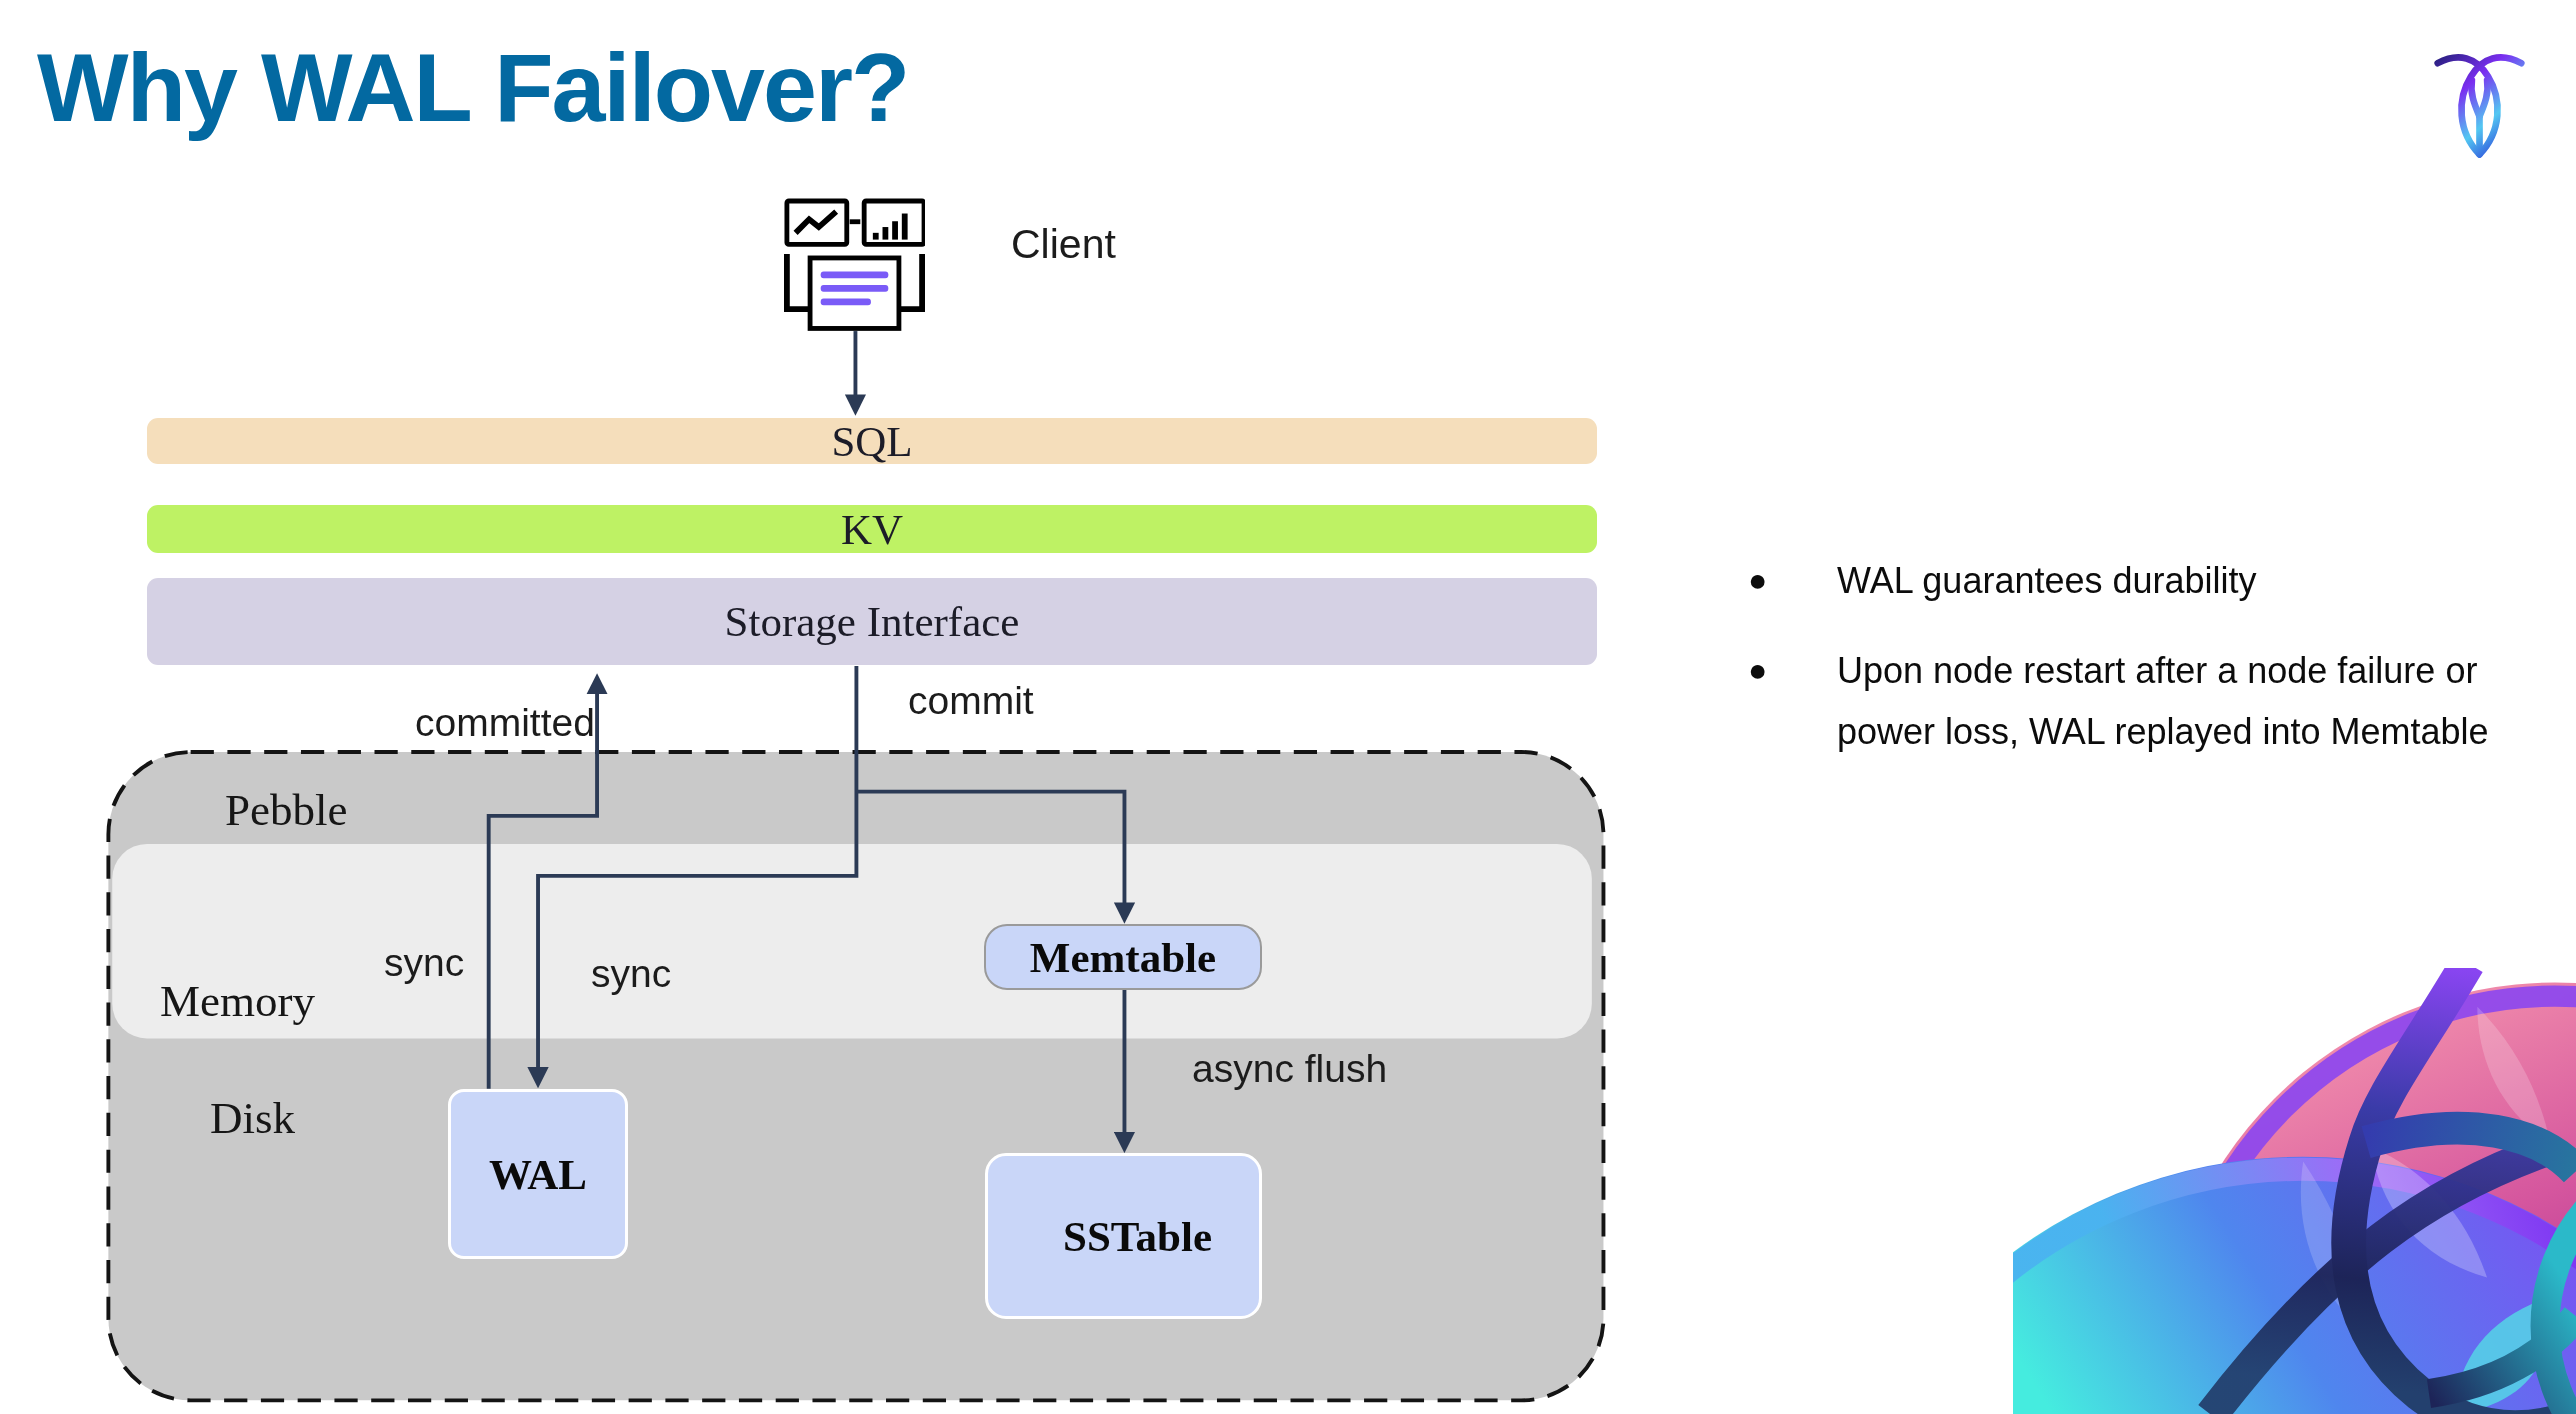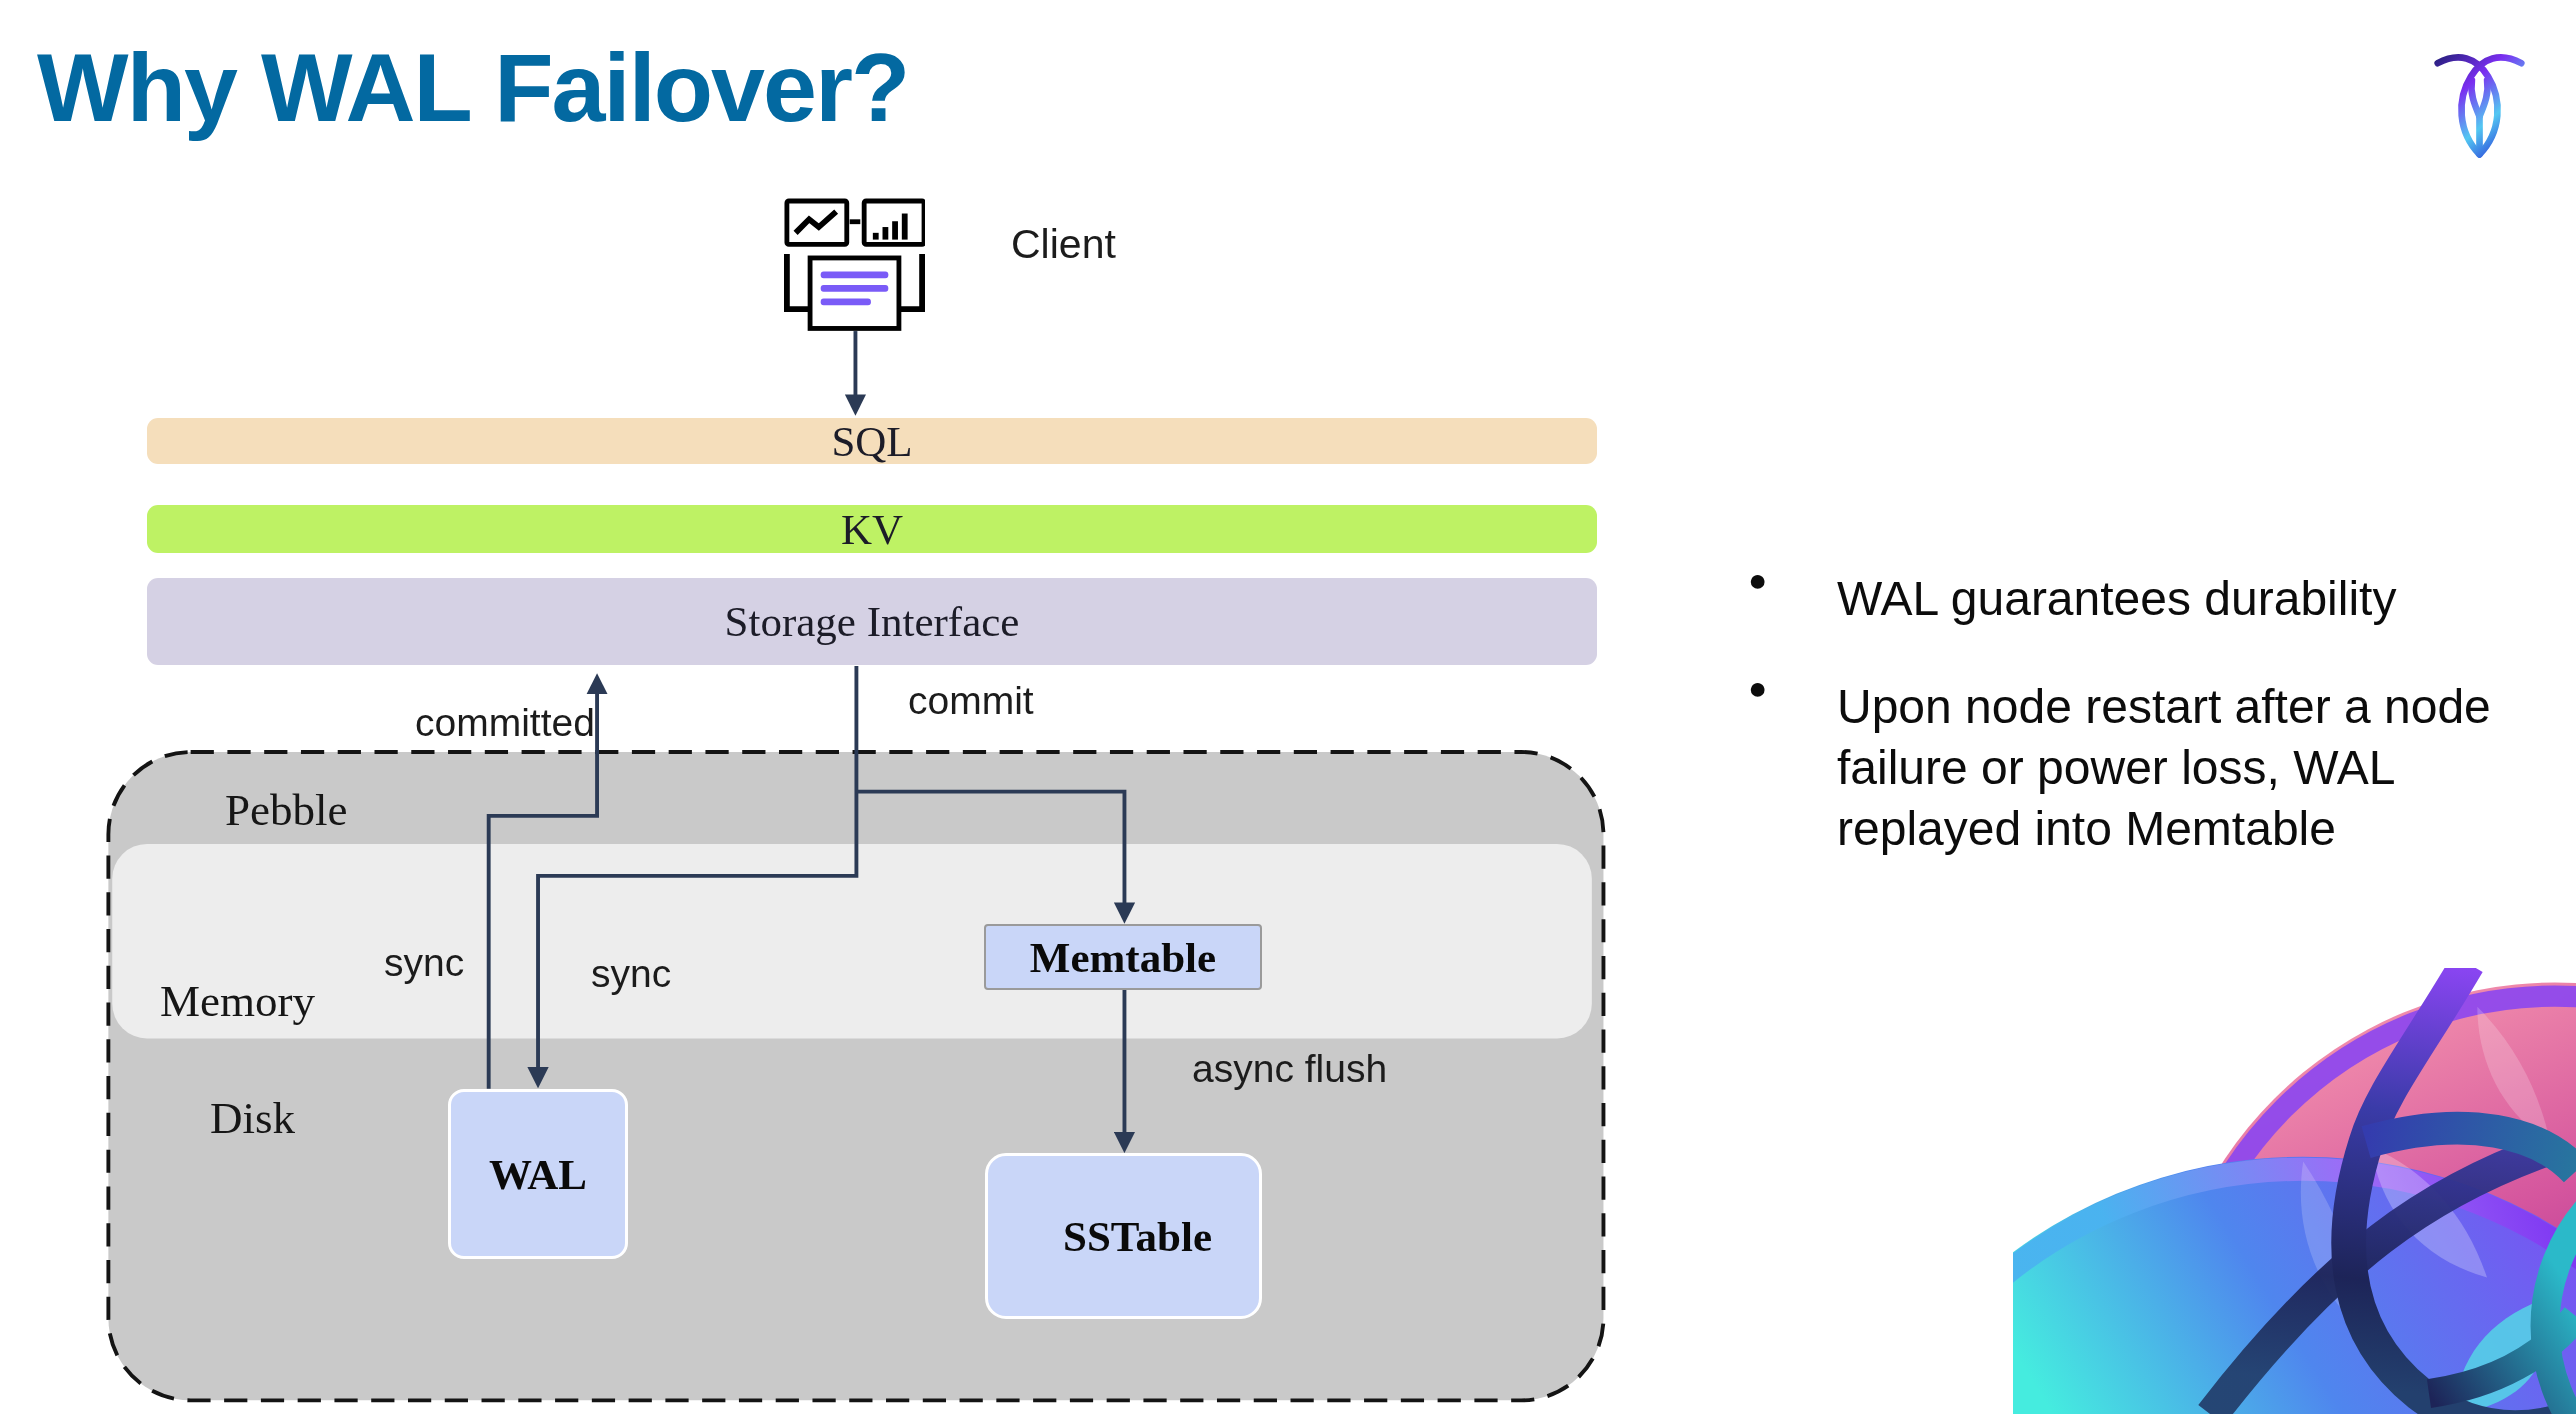--- a/index.html
+++ b/index.html
@@ -22,29 +22,29 @@
   .bar-kv{top:505px;height:48px;}
   .bar-storage{top:578px;height:87px;}
 
   
   .serif-label{font-family:"Liberation Serif",serif;font-size:45px;color:#161616;white-space:nowrap;}
 
   
   .node{box-sizing:border-box;display:flex;align-items:center;justify-content:center;
         font-family:"Liberation Serif",serif;font-weight:700;font-size:43px;color:#0a0a0a;}
   .node-wal{left:448px;top:1089px;width:180px;height:170px;border:3.9px solid #ffffff;border-radius:16px;}
-  .node-memtable{left:984px;top:924px;width:278px;height:66px;border:2.9px solid #9a9a9a;border-radius:4px;}
+  .node-memtable{left:984px;top:924px;width:278px;height:66px;border:2.9px solid #9a9a9a;border-radius:23px;}
   .node-sstable{left:985px;top:1153px;width:277px;height:166px;border:3.9px solid #ffffff;border-radius:21px;padding-left:28px;}
 
   
   .bullets{left:1711px;top:550px;width:852px;}
   .bullet{display:flex;align-items:flex-start;}
   .bullet + .bullet{margin-top:29px;}
   .dot{box-sizing:border-box;width:126px;padding-left:37px;font-size:32px;line-height:61px;color:#0c0c0c;flex:none;}
-  .btext{width:683px;font-size:48px;line-height:61px;color:#0c0c0c;margin-top:18px;}
+  .btext{width:683px;font-size:36px;line-height:61px;color:#0c0c0c;}
 
   svg{display:block;}
 </style>
 </head>
 <body>
 
 <div class="slide">
 
   <div class="abs title" style="color: #0369a1;">Why WAL Failover?</div>
 

